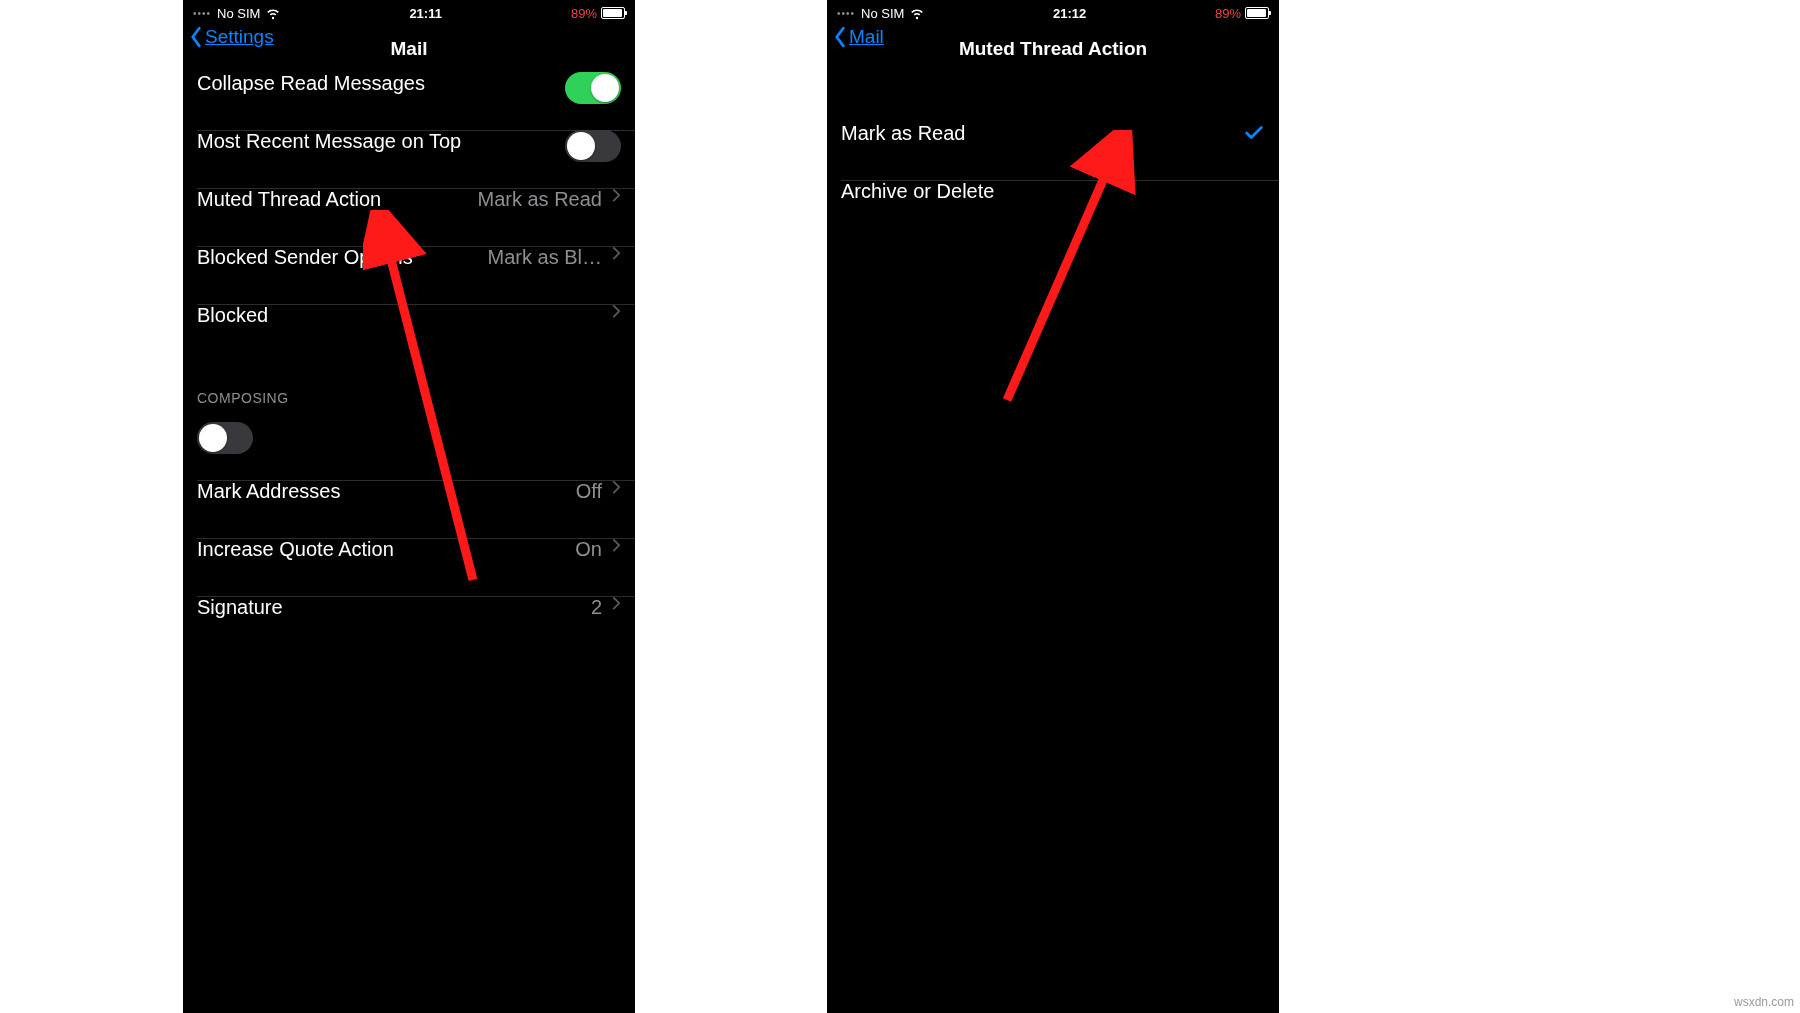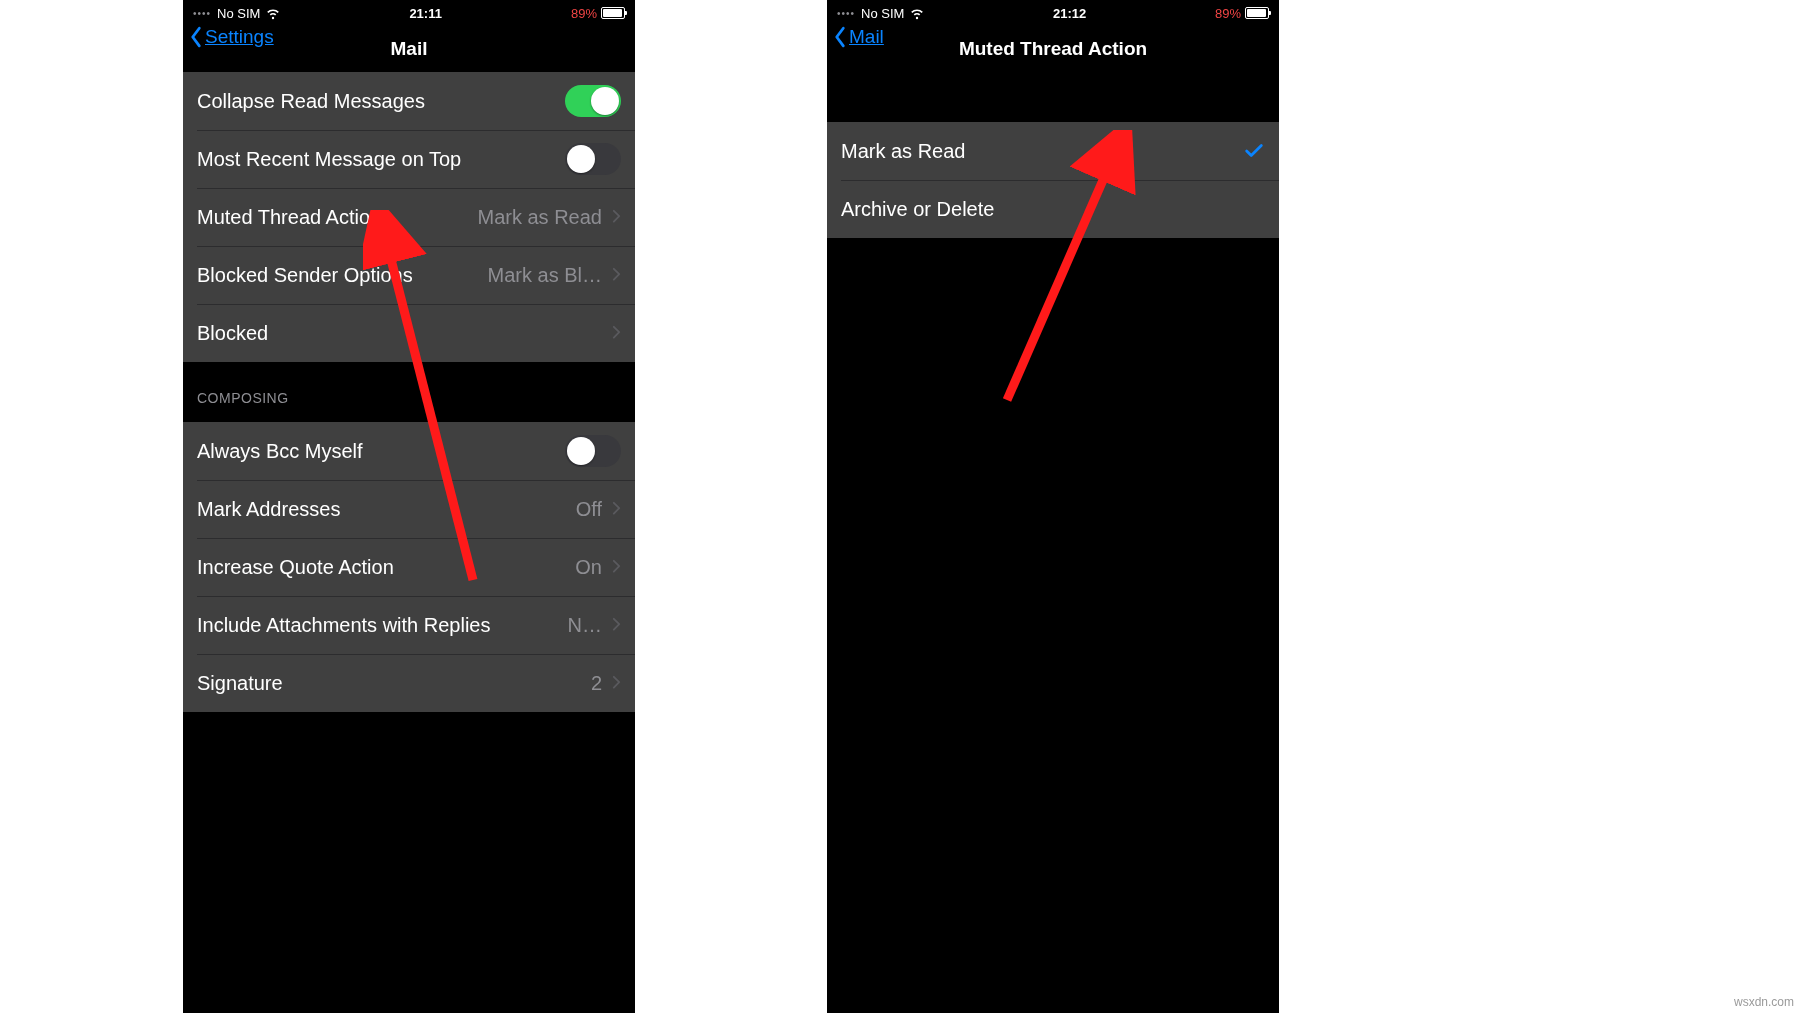--- a/index.html
+++ b/index.html
@@ -73,23 +73,22 @@
     font-size:14px;
     letter-spacing:0.5px;
     color:#8e8e93;
     background:#000;
     text-transform:uppercase;
   }
   .gap2 { height:50px; background:#000; }
   .row {
     min-height:58px;
     display:flex;
-    align-items:center;
     padding: 0 14px;
-    background:#404040;
+    background:#000000;
     position:relative;
     cursor:pointer;
   }
   .row + .row::before {
     content:"";
     position:absolute;
     left:14px; right:0; top:0;
     height:1px;
     background:#2c2c2e;
   }
@@ -223,46 +222,36 @@
             <path fill="none" stroke="#5a5a5e" stroke-width="2" stroke-linecap="round" stroke-linejoin="round" d="M2 2l6 6-6 6"></path>
           </svg>
         </span>
     </div>
   </div>
 
   <div class="group-header">Composing</div>
 
   <div class="group">
     <div class="row">
-      <div class="row-label">Always Bcc Myself</div>
       <div class="toggle off">
           <div class="knob"></div>
         </div>
     </div>
     <div class="row">
       <div class="row-label">Mark Addresses</div>
       <div class="row-value">Off</div>
       <span class="chevron">
           <svg viewBox="0 0 10 16">
             <path fill="none" stroke="#5a5a5e" stroke-width="2" stroke-linecap="round" stroke-linejoin="round" d="M2 2l6 6-6 6"></path>
           </svg>
         </span>
     </div>
     <div class="row">
       <div class="row-label">Increase Quote Action</div>
       <div class="row-value">On</div>
-      <span class="chevron">
-          <svg viewBox="0 0 10 16">
-            <path fill="none" stroke="#5a5a5e" stroke-width="2" stroke-linecap="round" stroke-linejoin="round" d="M2 2l6 6-6 6"></path>
-          </svg>
-        </span>
-    </div>
-    <div class="row">
-      <div class="row-label">Include Attachments with Replies</div>
-      <div class="row-value" style="max-width:50px">N…</div>
       <span class="chevron">
           <svg viewBox="0 0 10 16">
             <path fill="none" stroke="#5a5a5e" stroke-width="2" stroke-linecap="round" stroke-linejoin="round" d="M2 2l6 6-6 6"></path>
           </svg>
         </span>
     </div>
     <div class="row">
       <div class="row-label">Signature</div>
       <div class="row-value">2</div>
       <span class="chevron">

